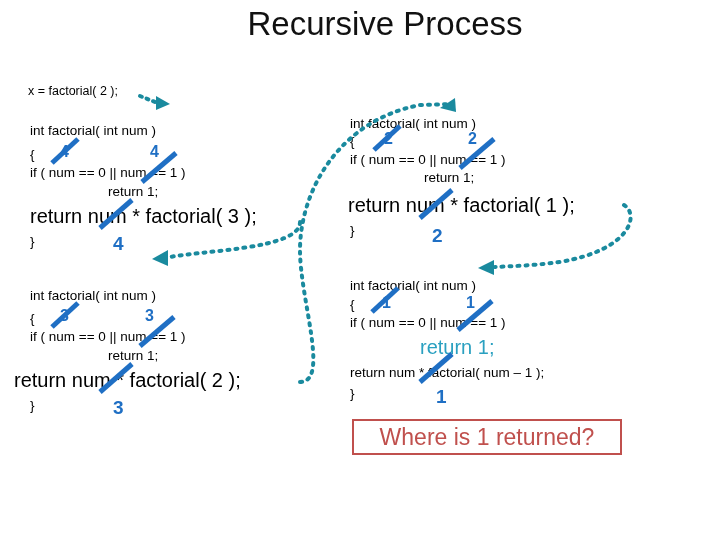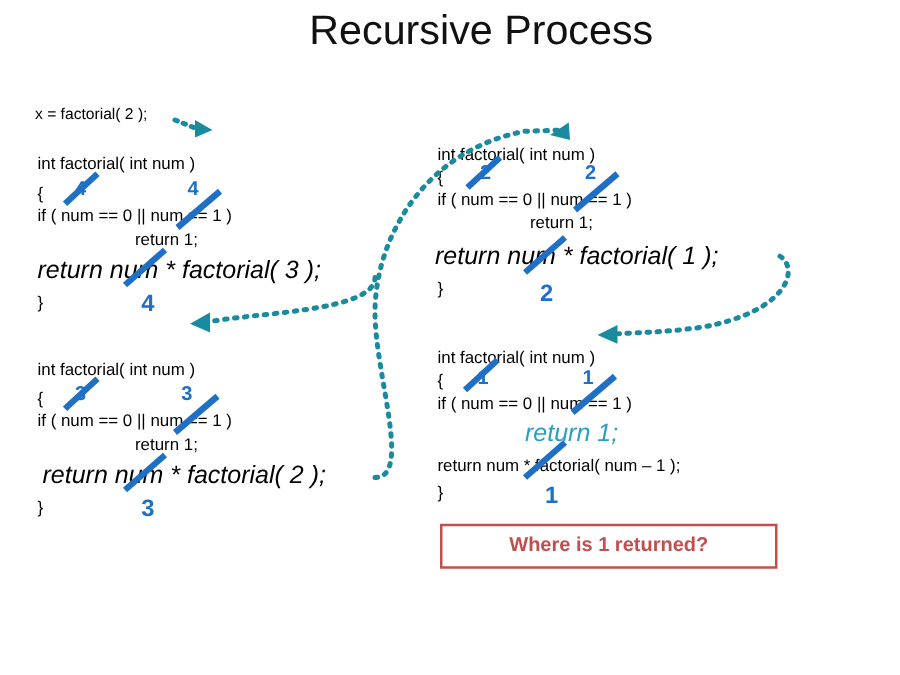--- a/index.html
+++ b/index.html
@@ -35,21 +35,20 @@
   .codeblock {
     position: absolute;
     font-size: 13.5px;
     line-height: 17px;
     color: #000000;
     white-space: pre;
   }
   .bigline {
     font-size: 20px;
     line-height: 26px;
-    font-style: italic;
   }
   .marker {
     position: absolute;
     color: #1f6fc4;
     font-weight: bold;
     font-size: 16px;
   }
   .marker.big {
     font-size: 19px;
   }
@@ -62,22 +61,22 @@
     white-space: pre;
   }
   .answerbox {
     position: absolute;
     left: 352px;
     top: 419px;
     width: 266px;
     height: 32px;
     border: 2px solid #c0504d;
     color: #c0504d;
-    font-size: 16px;
-    font-weight: bold;
+    font-size: 23px;
+    font-weight: normal;
     display: flex;
     align-items: center;
     justify-content: center;
     background: #ffffff;
   }
   .pagenum {
     position: absolute;
     right: 22px;
     bottom: 20px;
     font-size: 14px;
@@ -114,21 +113,21 @@
   <div class="codeblock bigline" style="left:30px; top:203px;">return num * factorial( 3 );</div>
   <div class="codeblock" style="left:30px; top:233px;">}</div>
   <div class="marker" style="left:60px; top:143px;">4</div>
   <div class="marker" style="left:150px; top:143px;">4</div>
   <div class="marker big" style="left:113px; top:233px;">4</div>
 
   <div class="codeblock" style="left:30px; top:287px;">int factorial( int num )</div>
   <div class="codeblock" style="left:30px; top:310px;">{</div>
   <div class="codeblock" style="left:30px; top:328px;">if ( num == 0 || num == 1 )</div>
   <div class="codeblock" style="left:108px; top:347px;">return 1;</div>
-  <div class="codeblock bigline" style="left:34px; top:367px;">return num * factorial( 2 );</div>
+  <div class="codeblock bigline" style="left:14px; top:367px;">return num * factorial( 2 );</div>
   <div class="codeblock" style="left:30px; top:397px;">}</div>
   <div class="marker" style="left:60px; top:307px;">3</div>
   <div class="marker" style="left:145px; top:307px;">3</div>
   <div class="marker big" style="left:113px; top:397px;">3</div>
 
   <div class="codeblock" style="left:350px; top:115px;">int factorial( int num )</div>
   <div class="codeblock" style="left:350px; top:133px;">{</div>
   <div class="codeblock" style="left:350px; top:151px;">if ( num == 0 || num == 1 )</div>
   <div class="codeblock" style="left:424px; top:169px;">return 1;</div>
   <div class="codeblock bigline" style="left:348px; top:192px;">return num * factorial( 1 );</div>

